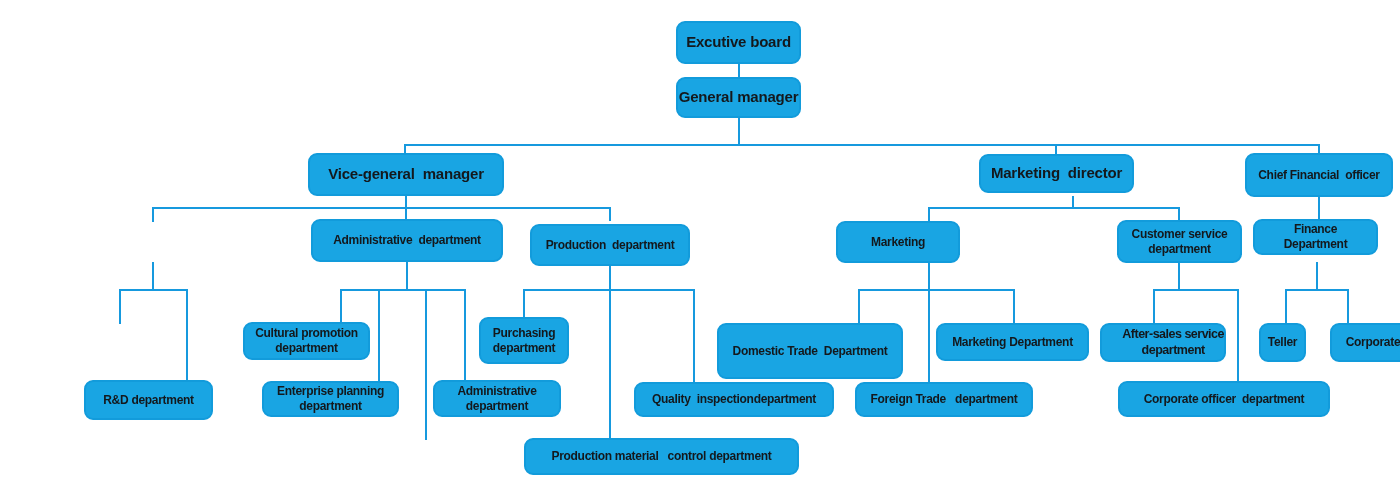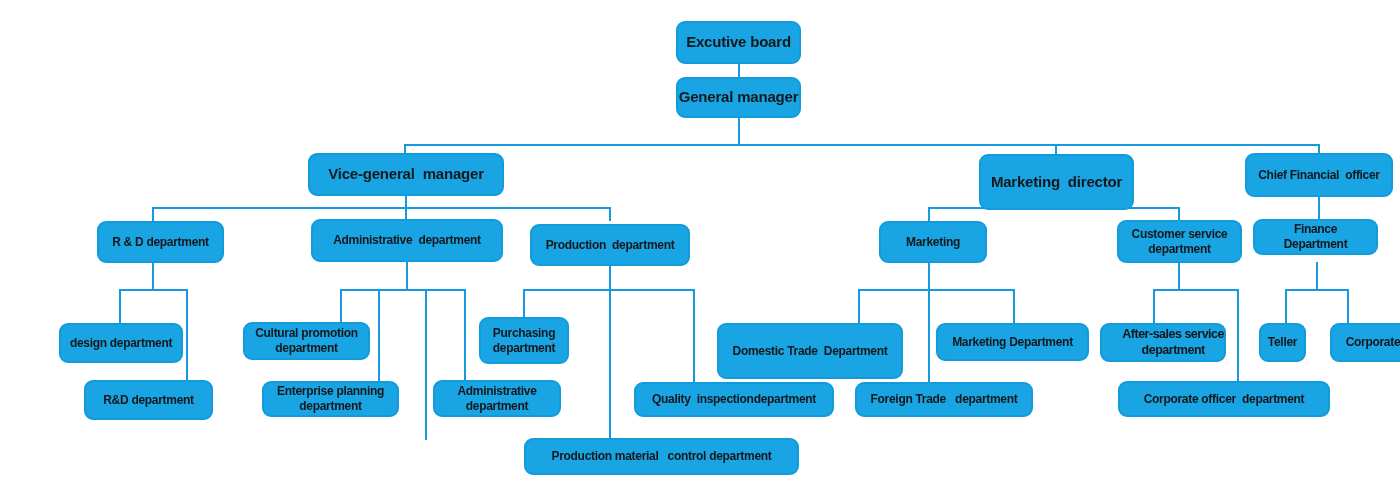--- a/index.html
+++ b/index.html
@@ -80,51 +80,45 @@
   <div class="node lg" style="left:640px;top:21px;width:125px;height:43px">
       <span>Excutive board</span>
     </div>
   <div class="node lg" style="left:640px;top:77px;width:125px;height:41px">
       <span>General manager</span>
     </div>
 
   <div class="node lg" style="left:272px;top:153px;width:196px;height:43px">
       <span>Vice-general  manager</span>
     </div>
-  <div class="node lg" style="left:943px;top:154px;width:155px;height:56px">
+  <div class="node lg" style="left:943px;top:154px;width:155px;height:39px">
       <span>Marketing  director</span>
     </div>
   <div class="node" style="left:1209px;top:153px;width:148px;height:44px">
       <span>Chief Financial  officer</span>
     </div>
 
-  <div class="node" style="left:61px;top:221px;width:127px;height:42px">
-      <span>R &amp; D department</span>
-    </div>
   <div class="node" style="left:275px;top:219px;width:192px;height:43px">
       <span>Administrative  department</span>
     </div>
   <div class="node" style="left:494px;top:224px;width:160px;height:42px">
       <span>Production  department</span>
     </div>
-  <div class="node" style="left:843px;top:221px;width:108px;height:42px">
+  <div class="node" style="left:800px;top:221px;width:124px;height:42px">
       <span>Marketing</span>
     </div>
   <div class="node" style="left:1081px;top:220px;width:125px;height:43px">
       <span>Customer service
 department</span>
     </div>
   <div class="node" style="left:1217px;top:219px;width:125px;height:36px">
       <span>Finance
 Department</span>
     </div>
 
-  <div class="node" style="left:23px;top:323px;width:124px;height:40px">
-      <span>design department</span>
-    </div>
   <div class="node" style="left:48px;top:380px;width:129px;height:40px">
       <span>R&amp;D department</span>
     </div>
 
   <div class="node" style="left:207px;top:322px;width:127px;height:38px">
       <span>Cultural promotion
 department</span>
     </div>
   <div class="node" style="left:226px;top:381px;width:137px;height:36px">
       <span>Enterprise planning

